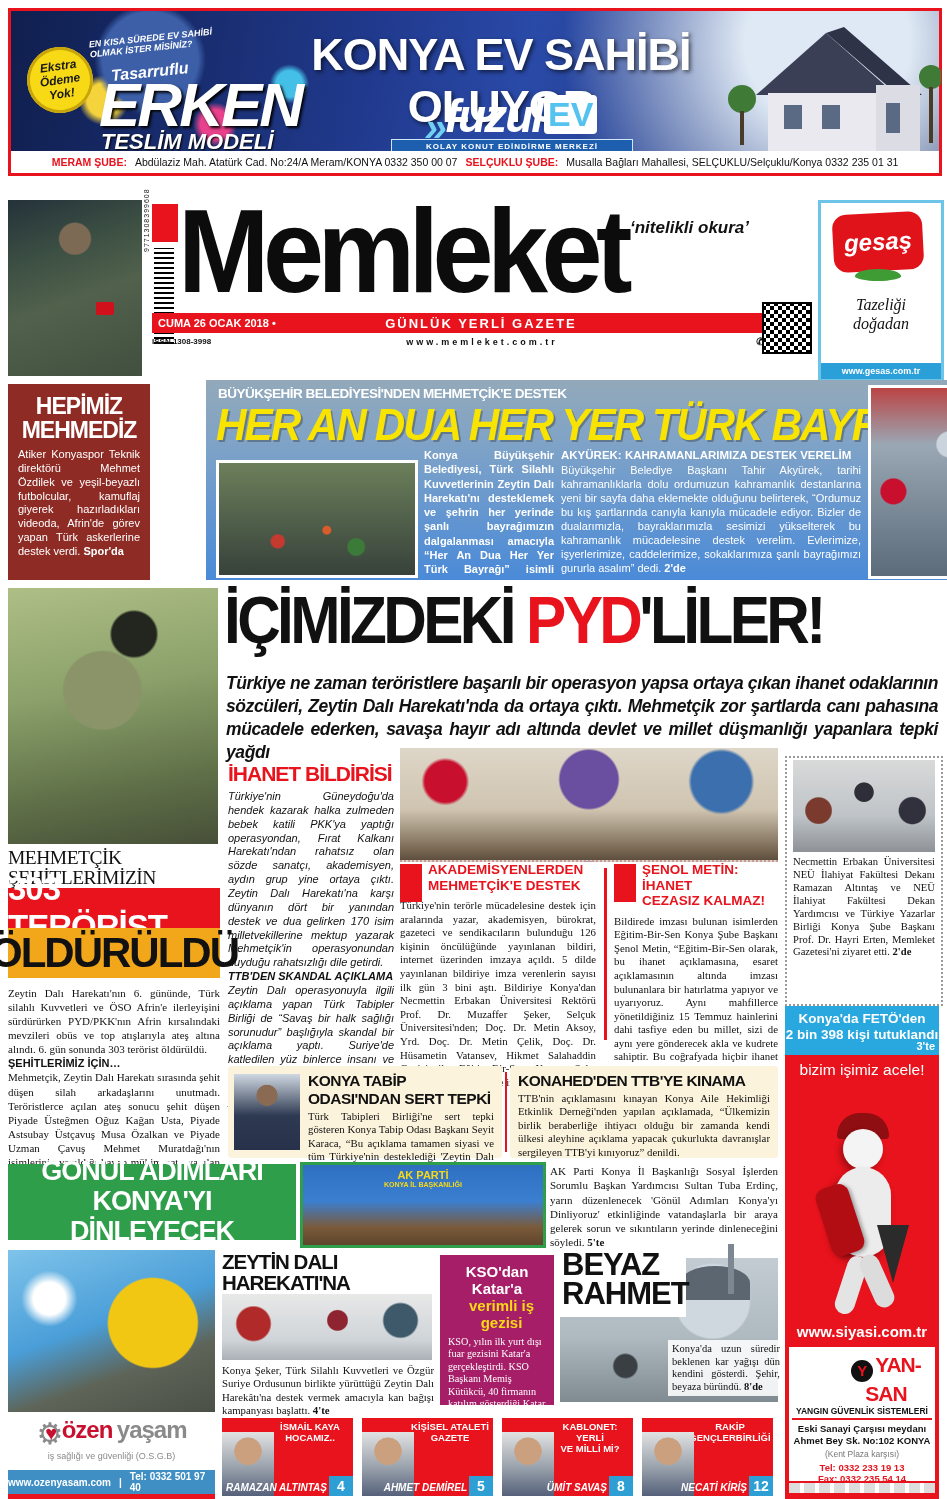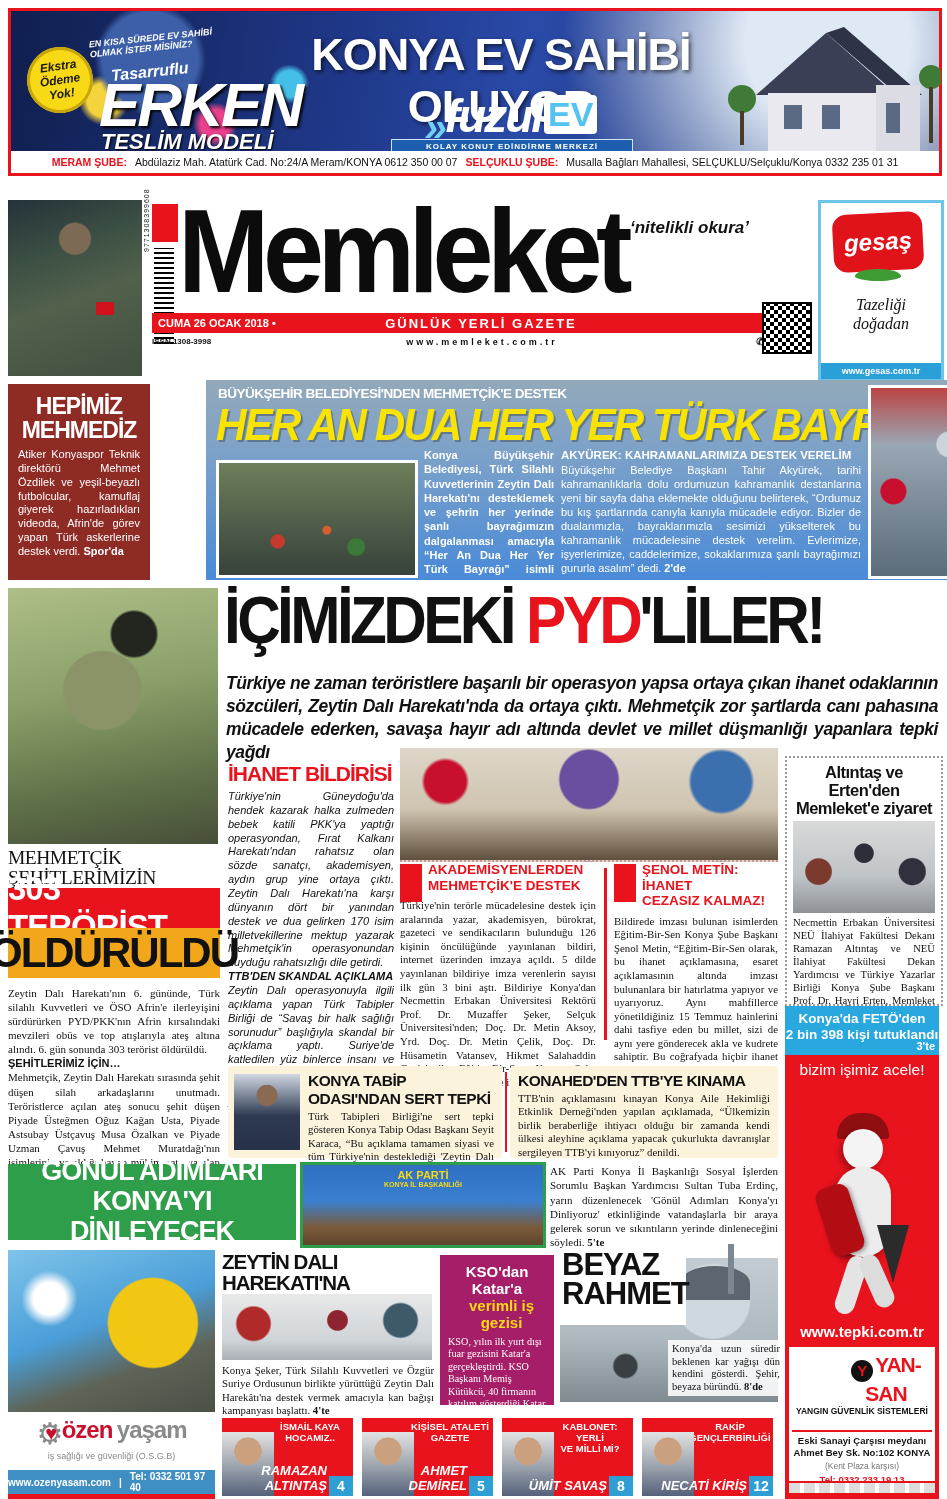--- a/index.html
+++ b/index.html
@@ -191,32 +191,32 @@
   .kso-t1{margin:8px 6px 0;text-align:center;font-weight:bold;font-size:15px;}
   .kso-t2{text-align:center;color:#f7d916;font-weight:bold;font-size:15px;padding-left:9px;}
   .kso-b{margin:5px 8px;font-family:"Liberation Serif",serif;font-size:10.2px;line-height:1.22;}
   .beyaz-photo{left:560px;top:1258px;width:218px;height:144px;background:
      radial-gradient(circle at 70% 30%,#cfd8de 0 20%,transparent 21%),
      radial-gradient(circle at 30% 75%,#3a3f44 0 6%,transparent 7%),
      linear-gradient(180deg,#c3ccd2 0%,#aeb9c0 55%,#7f8a91 100%);}
   .beyaz-dome{position:absolute;left:120px;top:8px;width:70px;height:34px;border-radius:50% 50% 0 0;background:#5c6670;}
   .beyaz-min{position:absolute;left:168px;top:-14px;width:6px;height:50px;background:#7d8791;}
   .beyaz-title{left:560px;top:1248px;width:120px;background:#fff;font-weight:bold;font-size:31px;line-height:.95;
-     letter-spacing:-1px;padding:2px 4px 16px 2px;}
+     letter-spacing:-1px;padding:2px 4px 8px 2px;}
   .beyaz-cap{left:668px;top:1340px;width:108px;background:rgba(255,255,255,.88);font-family:"Liberation Serif",serif;
      font-size:10.5px;line-height:1.2;padding:3px 4px;}
 
   
   .colcard{position:absolute;top:1418px;width:131px;height:78px;background:#e8131c;}
   .colcard .ph{position:absolute;left:0;bottom:0;width:52px;height:64px;background:
      radial-gradient(circle at 50% 30%,#caa07e 0 26%,transparent 27%),
      linear-gradient(180deg,#e2e2e2 0%,#9aa2ac 55%,#55607a 100%);}
   .colcard .t{position:absolute;left:46px;top:4px;width:84px;color:#fff;font-weight:bold;font-size:9.5px;
      text-align:center;line-height:1.15;}
-  .colcard .nm{position:absolute;left:4px;bottom:3px;right:26px;color:#fff;font-weight:bold;font-size:13px;
+  .colcard .nm{position:absolute;left:4px;bottom:3px;right:26px;color:#fff;font-weight:bold;font-size:10px;
      font-style:italic;text-align:right;}
   .colcard .pg{position:absolute;right:0;bottom:0;width:24px;height:20px;background:#2e9fd4;color:#fff;
      font-weight:bold;font-size:14px;display:flex;align-items:center;justify-content:center;}
 
   
   .yansan{left:785px;top:1055px;width:154px;height:444px;background:#e8131c;}
   .ys-slogan{margin-top:6px;text-align:center;color:#fff;font-size:15.5px;}
   .ys-man{position:absolute;left:30px;top:50px;width:95px;height:230px;}
   .ys-head{position:absolute;left:28px;top:24px;width:40px;height:40px;border-radius:50%;background:#f4f4f4;box-shadow:-3px 4px 6px rgba(0,0,0,.3);}
   .ys-helmet{position:absolute;left:22px;top:8px;width:52px;height:26px;border-radius:26px 26px 4px 4px;background:#8e0e12;}
@@ -224,21 +224,21 @@
   .ys-ext{position:absolute;left:8px;top:80px;width:34px;height:70px;border-radius:10px;background:#b30d14;transform:rotate(-18deg);box-shadow:2px 2px 4px rgba(0,0,0,.35);}
   .ys-cone{position:absolute;left:62px;top:120px;width:0;height:0;border-left:16px solid transparent;
      border-right:16px solid transparent;border-top:58px solid #2b2b2b;}
   .ys-leg{position:absolute;left:26px;top:150px;width:20px;height:60px;border-radius:10px;background:#e4e4e4;transform:rotate(18deg);}
   .ys-leg2{position:absolute;left:52px;top:148px;width:20px;height:56px;border-radius:10px;background:#dcdcdc;transform:rotate(-24deg);}
   .ys-web{position:absolute;left:0;top:268px;width:100%;text-align:center;color:#fff;font-weight:bold;font-size:15px;}
   .ys-white{position:absolute;left:4px;top:292px;width:146px;height:134px;background:#fff;text-align:center;}
   .ys-mark{display:inline-block;width:22px;height:22px;border-radius:50%;background:#111;color:#e8131c;font-weight:bold;
      font-size:15px;line-height:22px;vertical-align:-4px;margin-right:2px;}
   .ys-brand{color:#e8131c;font-weight:bold;font-size:21px;letter-spacing:-1px;}
-  .ys-sub{font-size:8.5px;font-weight:bold;border-bottom:2px solid #e8131c;padding-bottom:14px;margin:0 3px;}
+  .ys-sub{font-size:8.5px;font-weight:bold;border-bottom:2px solid #e8131c;padding-bottom:2px;margin:0 3px;}
   .ys-addr{font-weight:bold;font-size:9.5px;line-height:1.25;margin-top:3px;}
   .ys-kent{color:#777;font-size:8.5px;margin-top:2px;}
   .ys-tel{color:#e8131c;font-weight:bold;font-size:9.5px;margin-top:3px;line-height:1.2;}
   .ys-logos{position:absolute;left:4px;top:428px;width:146px;height:10px;background:
      repeating-linear-gradient(90deg,#ddd 0 11px,#fff 11px 15px);}
 </style>
 </head>
 <body>
 
 <div class="page">
@@ -268,21 +268,21 @@
         <rect x="96" y="80" width="18" height="24" fill="#5a6a85"></rect>
         <rect x="160" y="78" width="14" height="30" fill="#5a6a85"></rect>
         <circle cx="16" cy="74" r="14" fill="#3f7a36"></circle>
           <rect x="14" y="86" width="4" height="34" fill="#4a3a28"></rect>
         <circle cx="205" cy="52" r="12" fill="#3f7a36"></circle>
           <rect x="203" y="62" width="4" height="56" fill="#4a3a28"></rect>
       </svg>
     </div>
     <div class="abs bn-footer">
       <span class="redlbl">MERAM ŞUBE:</span>
-      <span>Abdülaziz Mah. Atatürk Cad. No:24/A Meram/KONYA 0612 350 00 07</span>
+      <span>Abdülaziz Mah. Atatürk Cad. No:24/A Meram/KONYA 0332 350 00 07</span>
       <span class="redlbl">SELÇUKLU ŞUBE:</span>
       <span>Musalla Bağları Mahallesi, SELÇUKLU/Selçuklu/Konya 0332 235 01 31</span>
     </div>
   </div>
 
   <div class="abs soldier">
       <span class="flagpatch"></span>
     </div>
   <div class="abs mast-redsq"></div>
   <div class="abs barcode"></div>
@@ -356,22 +356,20 @@
   </div>
   <div class="abs divider-red"></div>
   <div class="redcol" style="left:614px;top:862px;width:164px;">
     <span class="redsq"></span>
     <div class="t pl">ŞENOL METİN: İHANET
 CEZASIZ KALMAZ!</div>
     <div class="b j"><span>Bildirede imzası bulunan isimlerden Eğitim-Bir-Sen Konya Şube Başkanı Şenol Metin, “Eğitim-Bir-Sen olarak, bu ihanet açıklamasına, esaret açıklamasının altında imzası bulunanlara bir hatırlatma yapıyor ve uyarıyoruz. Aynı mahfillerce yönetildiğiniz 15 Temmuz hainlerini dahi tasfiye eden bu millet, sizi de aynı yere gönderecek akla ve kudrete sahiptir. Bu coğrafyada hiçbir ihanet cezasız kalmamıştır” diye konuştu. </span><span class="pgref">13'te</span></div>
   </div>
 
   <div class="abs visitbox">
-    <div class="visit-title pl">Altıntaş ve Erten'den
-Memleket'e ziyaret</div>
     <div class="visit-photo"></div>
     <div class="visit-body j"><span>Necmettin Erbakan Üniversitesi NEÜ İlahiyat Fakültesi Dekanı Ramazan Altıntaş ve NEÜ İlahiyat Fakültesi Dekan Yardımcısı ve Türkiye Yazarlar Birliği Konya Şube Başkanı Prof. Dr. Hayri Erten, Memleket Gazetesi'ni ziyaret etti. </span><span class="pgref">2'de</span></div>
   </div>
   <div class="abs fetobox pl"><span>Konya'da FETÖ'den
 2 bin 398 kişi tutuklandı</span><span class="pg">3'te</span></div>
 
   <div class="abs cream tabipbox">
     <div class="tabip-photo"></div>
     <div class="t">KONYA TABİP ODASI'NDAN SERT TEPKİ</div>
     <div class="b j">Türk Tabipleri Birliği'ne sert tepki gösteren Konya Tabip Odası Başkanı Seyit Karaca, “Bu açıklama tamamen siyasi ve tüm Türkiye'nin desteklediği 'Zeytin Dalı Harekatı'na karşı yapılmıştır. Herkes Birlik Oldu, Tabipler Birliği olmadı” dedi.</div>
@@ -459,21 +457,21 @@
     <div class="ys-slogan">bizim işimiz acele!</div>
     <div class="ys-man">
       <div class="ys-helmet"></div>
       <div class="ys-head"></div>
       <div class="ys-body"></div>
       <div class="ys-ext"></div>
       <div class="ys-cone"></div>
       <div class="ys-leg"></div>
       <div class="ys-leg2"></div>
     </div>
-    <div class="ys-web">www.tepki.com.tr</div>
+    <div class="ys-web">www.siyasi.com.tr</div>
     <div class="ys-white">
       <div style="margin-top:6px;margin-left:48px;"><span class="ys-mark">Y</span><span class="ys-brand">YAN-SAN</span></div>
       <div class="ys-sub">YANGIN GÜVENLİK SİSTEMLERİ</div>
       <div class="ys-addr pl">Eski Sanayi Çarşısı meydanı
 Ahmet Bey Sk. No:102 KONYA</div>
       <div class="ys-kent">(Kent Plaza karşısı)</div>
       <div class="ys-tel"><span>Tel: 0332 233 19 13</span><br><span>Fax: 0332 235 54 14</span></div>
     </div>
     <div class="ys-logos"></div>
   </div>

